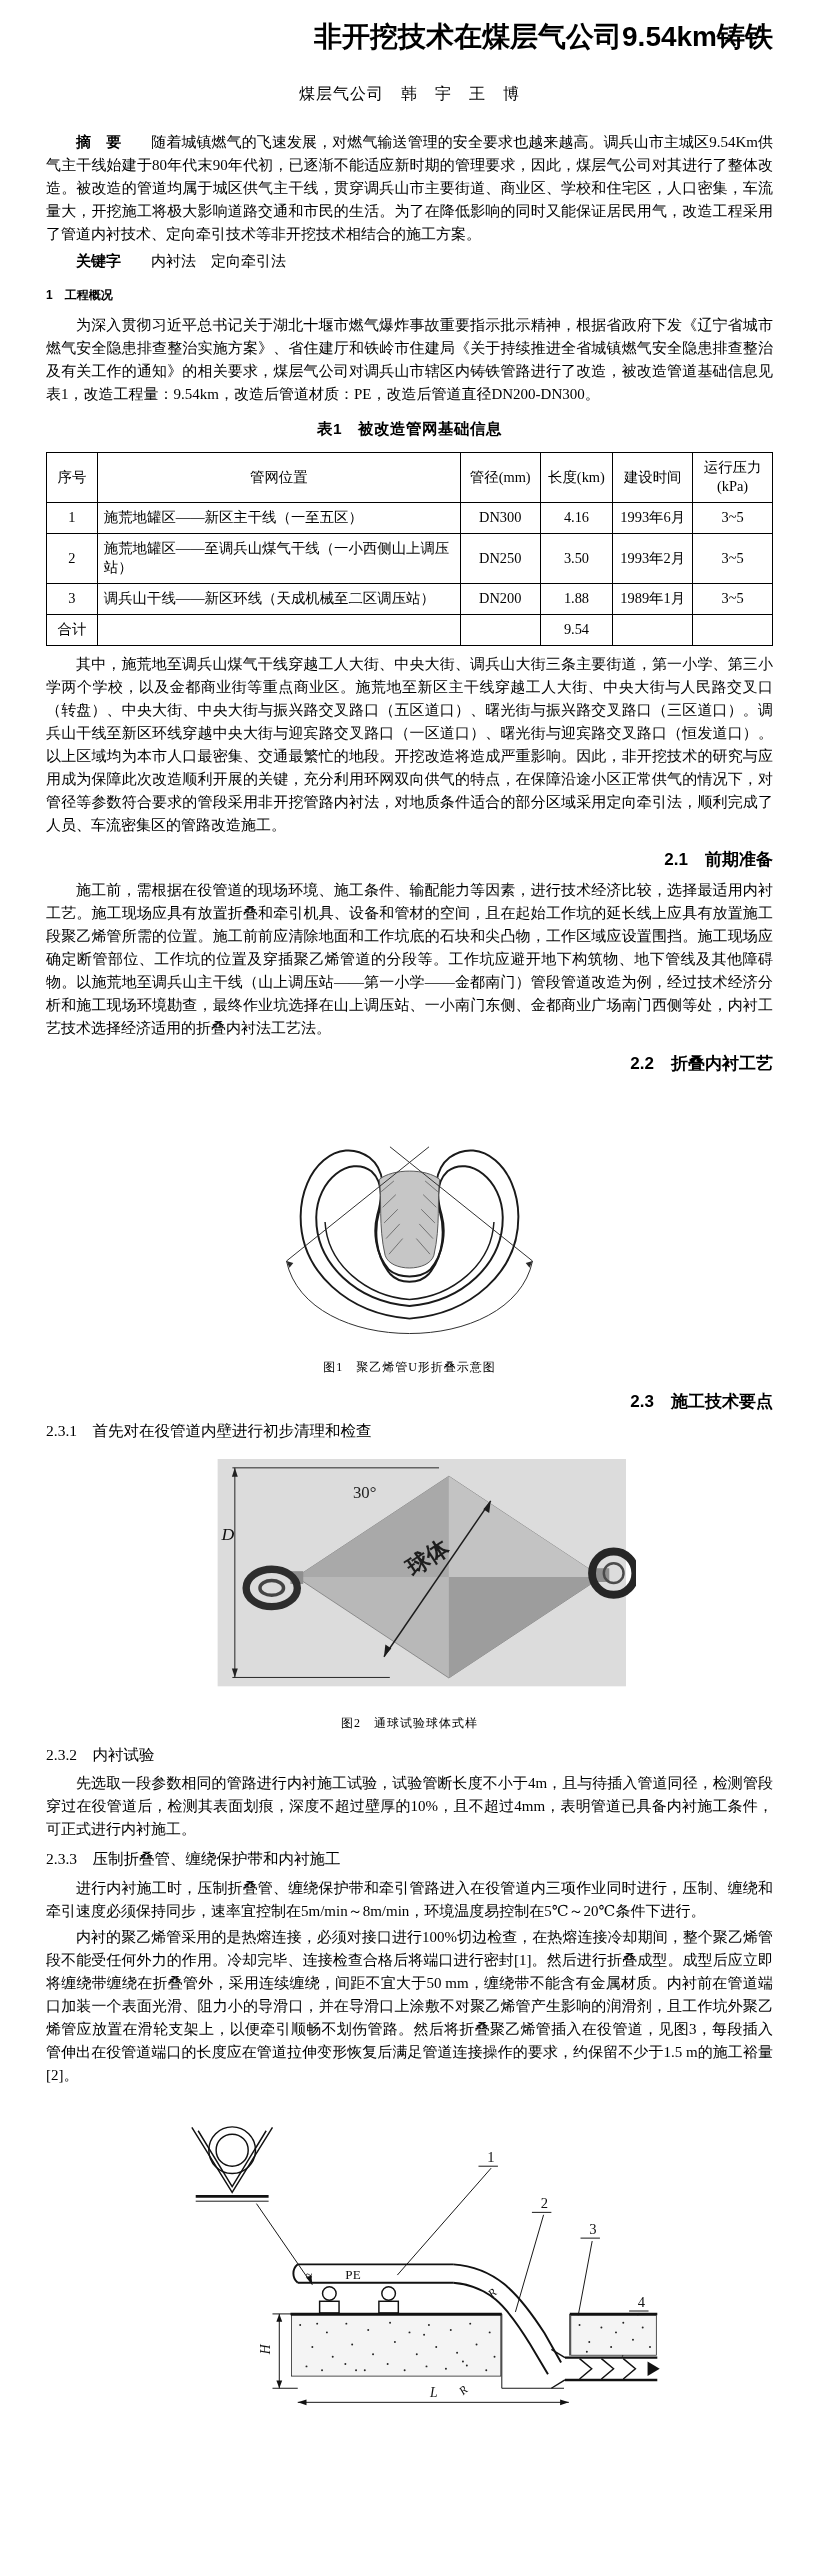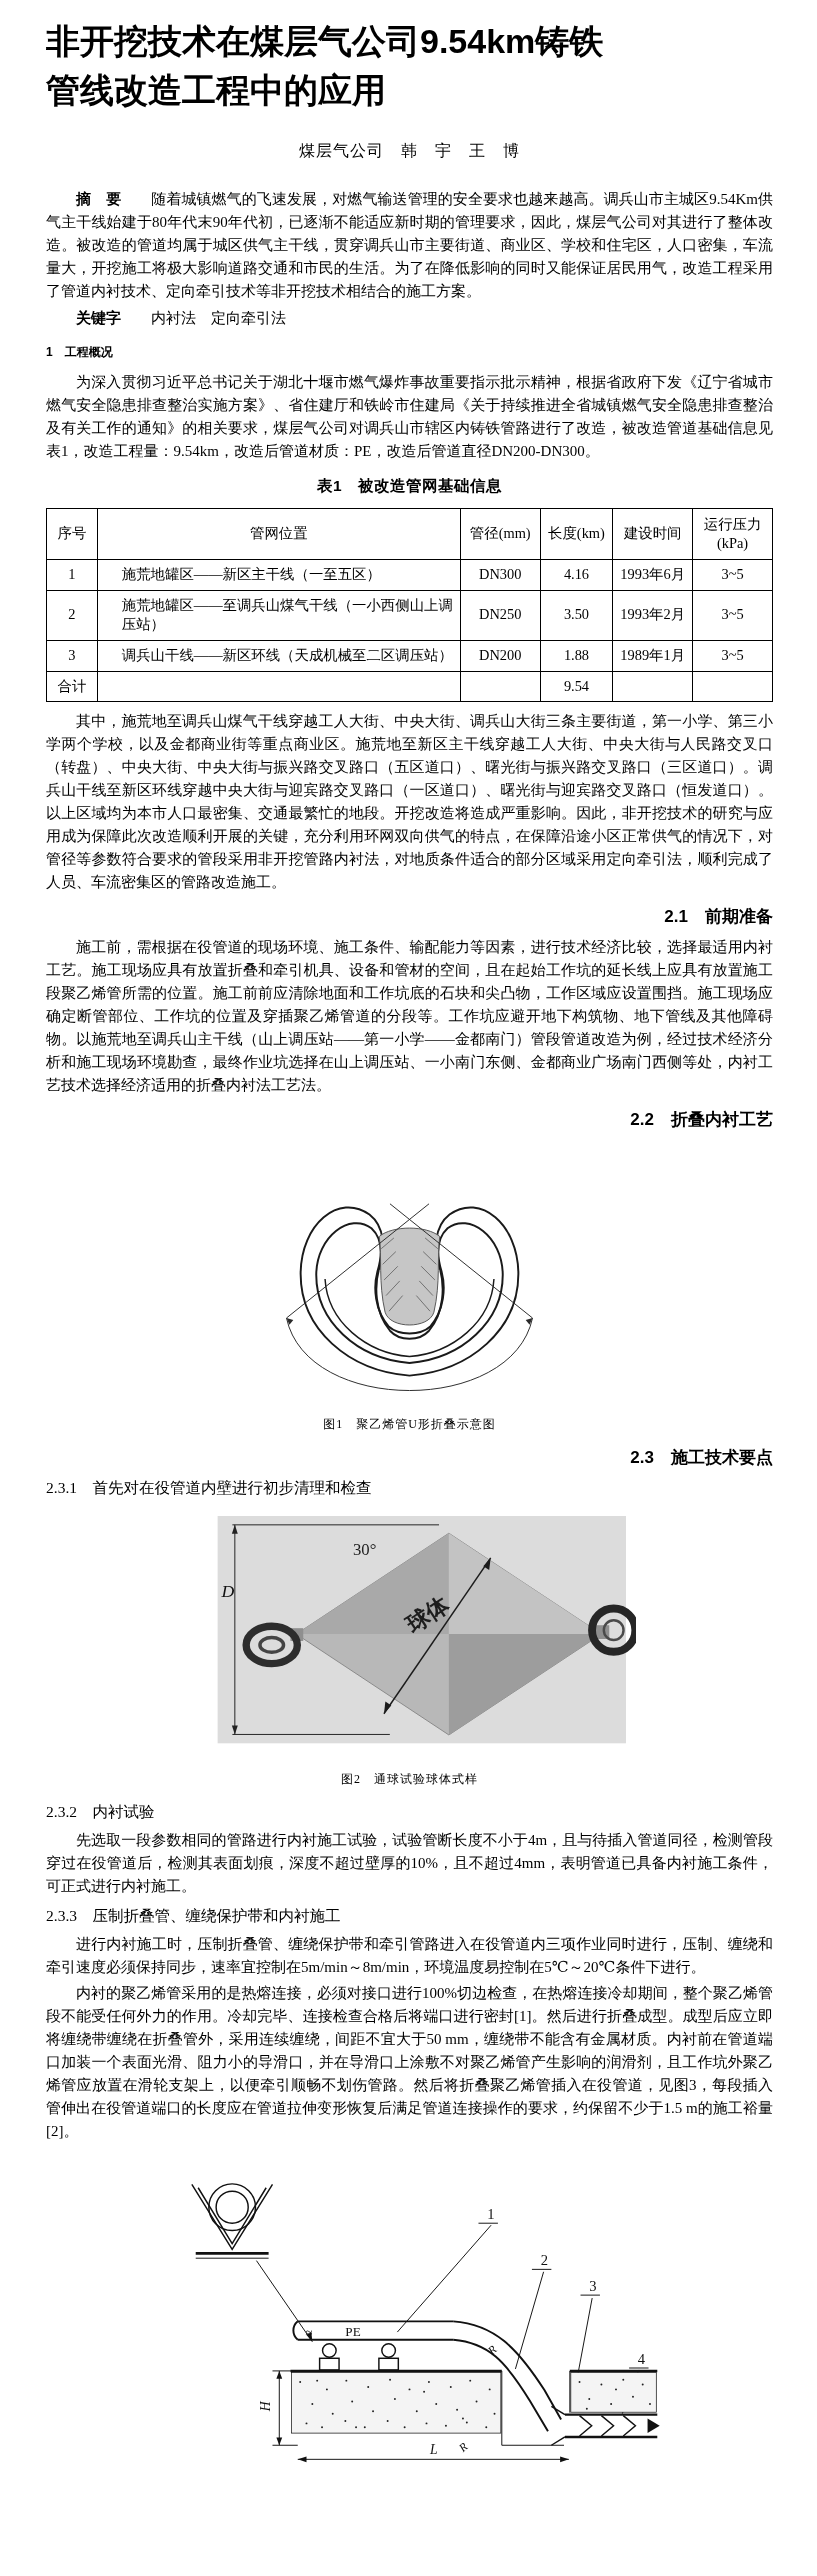--- a/index.html
+++ b/index.html
@@ -7,23 +7,23 @@
     width:818px;
     box-sizing:border-box;
     padding:14.4px 45px 36px 46px;
     background:#fff;
     color:#000;
     font-family:"Liberation Serif","DejaVu Serif",serif;
   }
   .doc-title{
     font-family:"Liberation Sans","DejaVu Sans",sans-serif;
     font-weight:700;
-    font-size:34px;
+    font-size:28px;
     line-height:1.42;
-    text-align:left;
+    text-align:right;
     margin:3.1px 0 0 0;
   }
   .byline{
     font-size:16px;
     text-align:center;
     margin:27px 0 25px 0;
     letter-spacing:1px;
   }
   .para{
     font-size:15px;
@@ -73,42 +73,41 @@
     border-top:1.5px solid #000;
     border-bottom:1.5px solid #000;
   }
   table.info th, table.info td{
     border:0.5px solid #000;
     font-weight:400;
     padding:5.2px 4.1px;
     text-align:center;
     line-height:1.35;
   }
-  table.info td.pos{ text-align:left; padding-left:24px;}
+  table.info td.pos{ text-align:left; padding-left:6px;}
   table.info th{height:38px;}
   .figure{
     text-align:center;
     margin:17.5px 0 5.2px 0;
   }
   .fig-caption{
     font-size:12px;
     text-align:center;
     letter-spacing:1px;
     margin:7.2px 0 13.4px 0;
   }
   svg text{font-family:"Liberation Serif","DejaVu Serif",serif;}
 </style>
 </head>
 <body>
 
 <div class="page">
 
   <div class="doc-title">
     <div>非开挖技术在煤层气公司9.54km铸铁</div>
-    <div>管线改造工程中的应用</div>
   </div>
 
   <div class="byline">煤层气公司　韩　宇　王　博</div>
 
   <p class="para"><span class="lbl">摘　要</span><span class="gap2"></span><span>随着城镇燃气的飞速发展，对燃气输送管理的安全要求也越来越高。调兵山市主城区9.54Km供气主干线始建于80年代末90年代初，已逐渐不能适应新时期的管理要求，因此，煤层气公司对其进行了整体改造。被改造的管道均属于城区供气主干线，贯穿调兵山市主要街道、商业区、学校和住宅区，人口密集，车流量大，开挖施工将极大影响道路交通和市民的生活。为了在降低影响的同时又能保证居民用气，改造工程采用了管道内衬技术、定向牵引技术等非开挖技术相结合的施工方案。</span></p>
 
   <p class="para"><span class="lbl">关键字</span><span class="gap2"></span><span>内衬法　定向牵引法</span></p>
 
   <div class="h-main">1　工程概况</div>
   <p class="para">为深入贯彻习近平总书记关于湖北十堰市燃气爆炸事故重要指示批示精神，根据省政府下发《辽宁省城市燃气安全隐患排查整治实施方案》、省住建厅和铁岭市住建局《关于持续推进全省城镇燃气安全隐患排查整治及有关工作的通知》的相关要求，煤层气公司对调兵山市辖区内铸铁管路进行了改造，被改造管道基础信息见表1，改造工程量：9.54km，改造后管道材质：PE，改造后管道直径DN200-DN300。</p>

